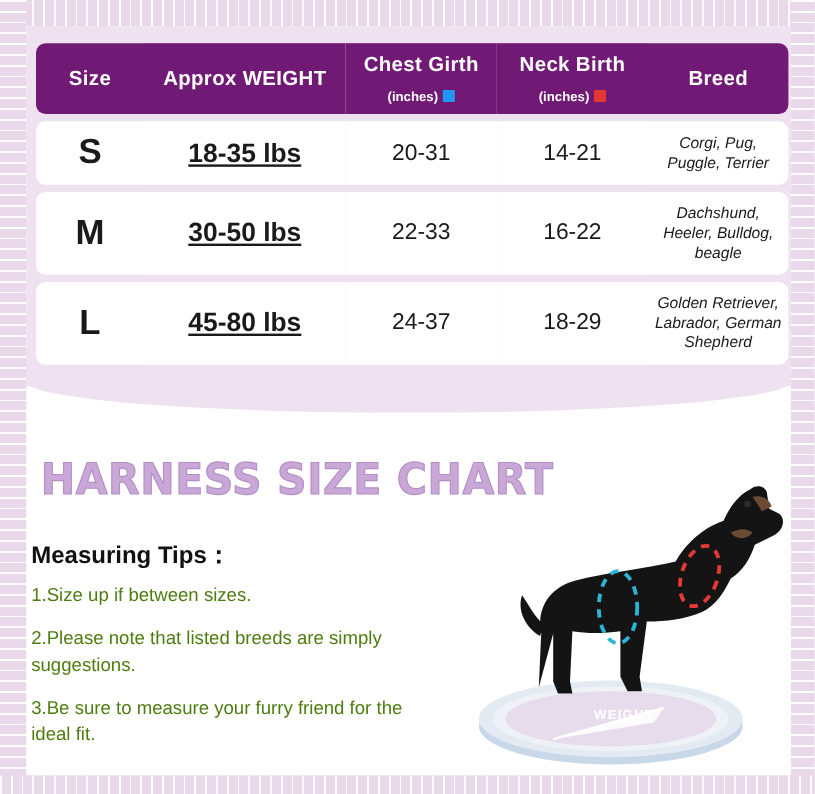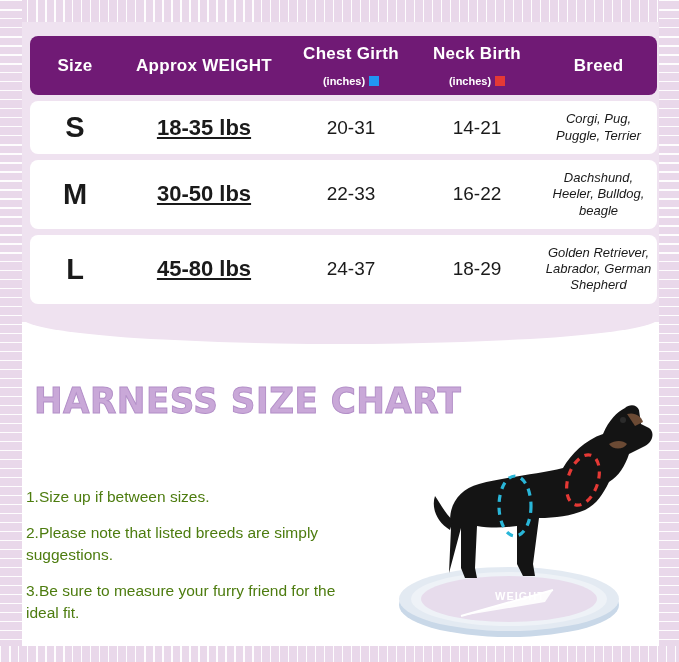--- a/index.html
+++ b/index.html
@@ -325,20 +325,21 @@
         <td class="cell-neck">18-29</td>
         <td class="cell-breed">Golden Retriever, Labrador, German Shepherd</td>
       </tr>
     </tbody>
   </table>
 
   <div class="lower">
 
     <div class="title">HARNESS SIZE CHART</div>
 
+    <div class="tips-head">Measuring Tips：</div>
 
     <div class="tips">
       <div class="tip">1.Size up if between sizes.</div>
       <div class="tip">2.Please note that listed breeds are simply suggestions.</div>
       <div class="tip">3.Be sure to measure your furry friend for the ideal fit.</div>
     </div>
 
     <div class="dog-wrap">
       <svg width="300" height="290" viewBox="0 0 300 290">
 

